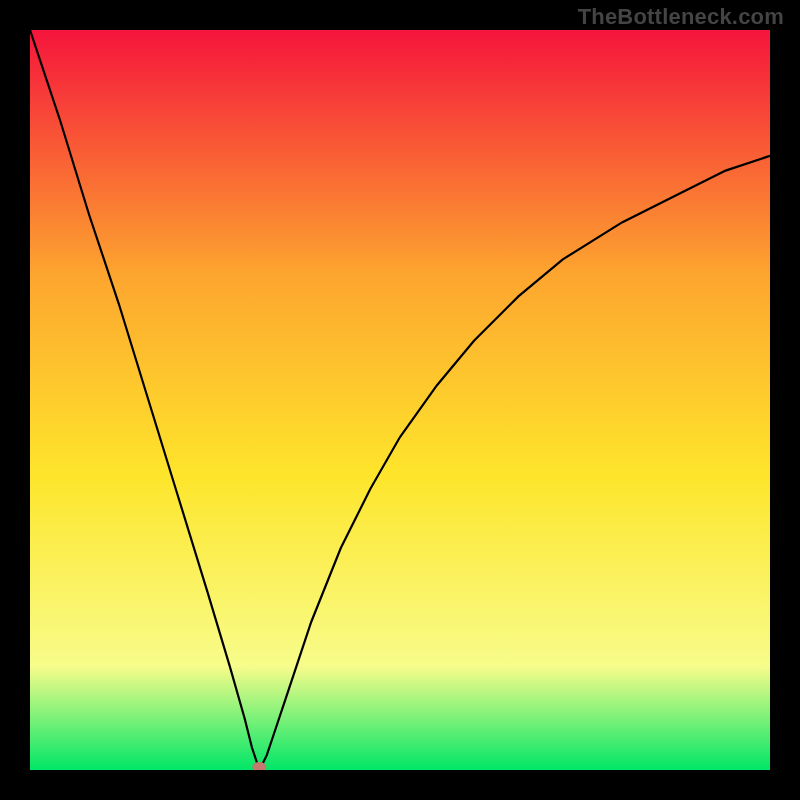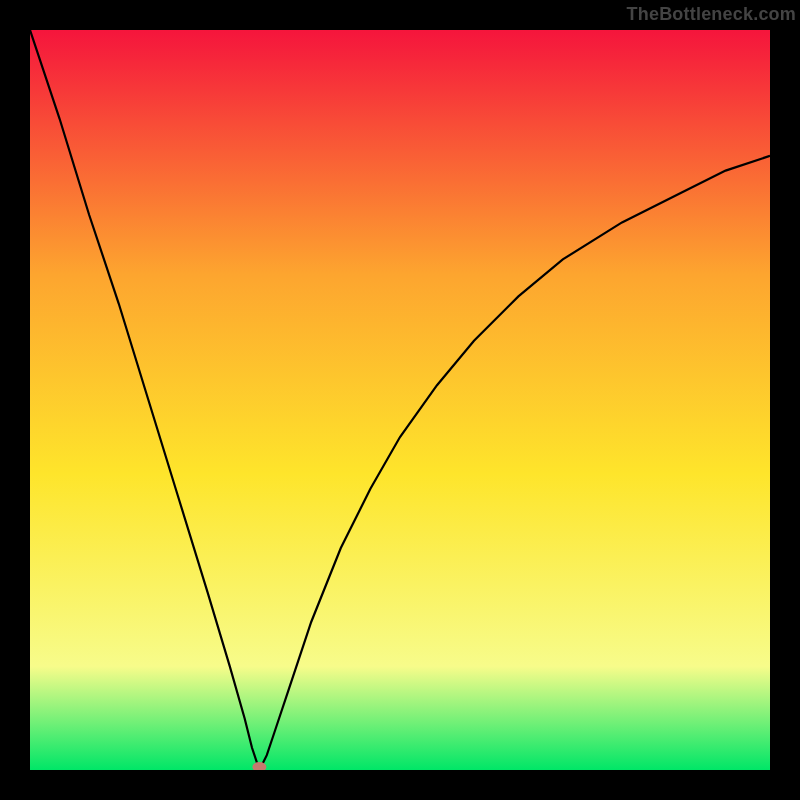--- a/index.html
+++ b/index.html
@@ -13,23 +13,23 @@
   }
   .container {
     position: relative;
     width: 800px;
     height: 800px;
     background: #000;
   }
   .watermark {
     position: absolute;
     top: 4px;
-    right: 4px;
+    right: 16px;
     color: #444;
-    font-size: 18px;
+    font-size: 22px;
     font-weight: bold;
     letter-spacing: 0.2px;
     user-select: none;
   }
   .plot-area {
     position: absolute;
     left: 30px;
     top: 30px;
     width: 740px;
     height: 740px;

